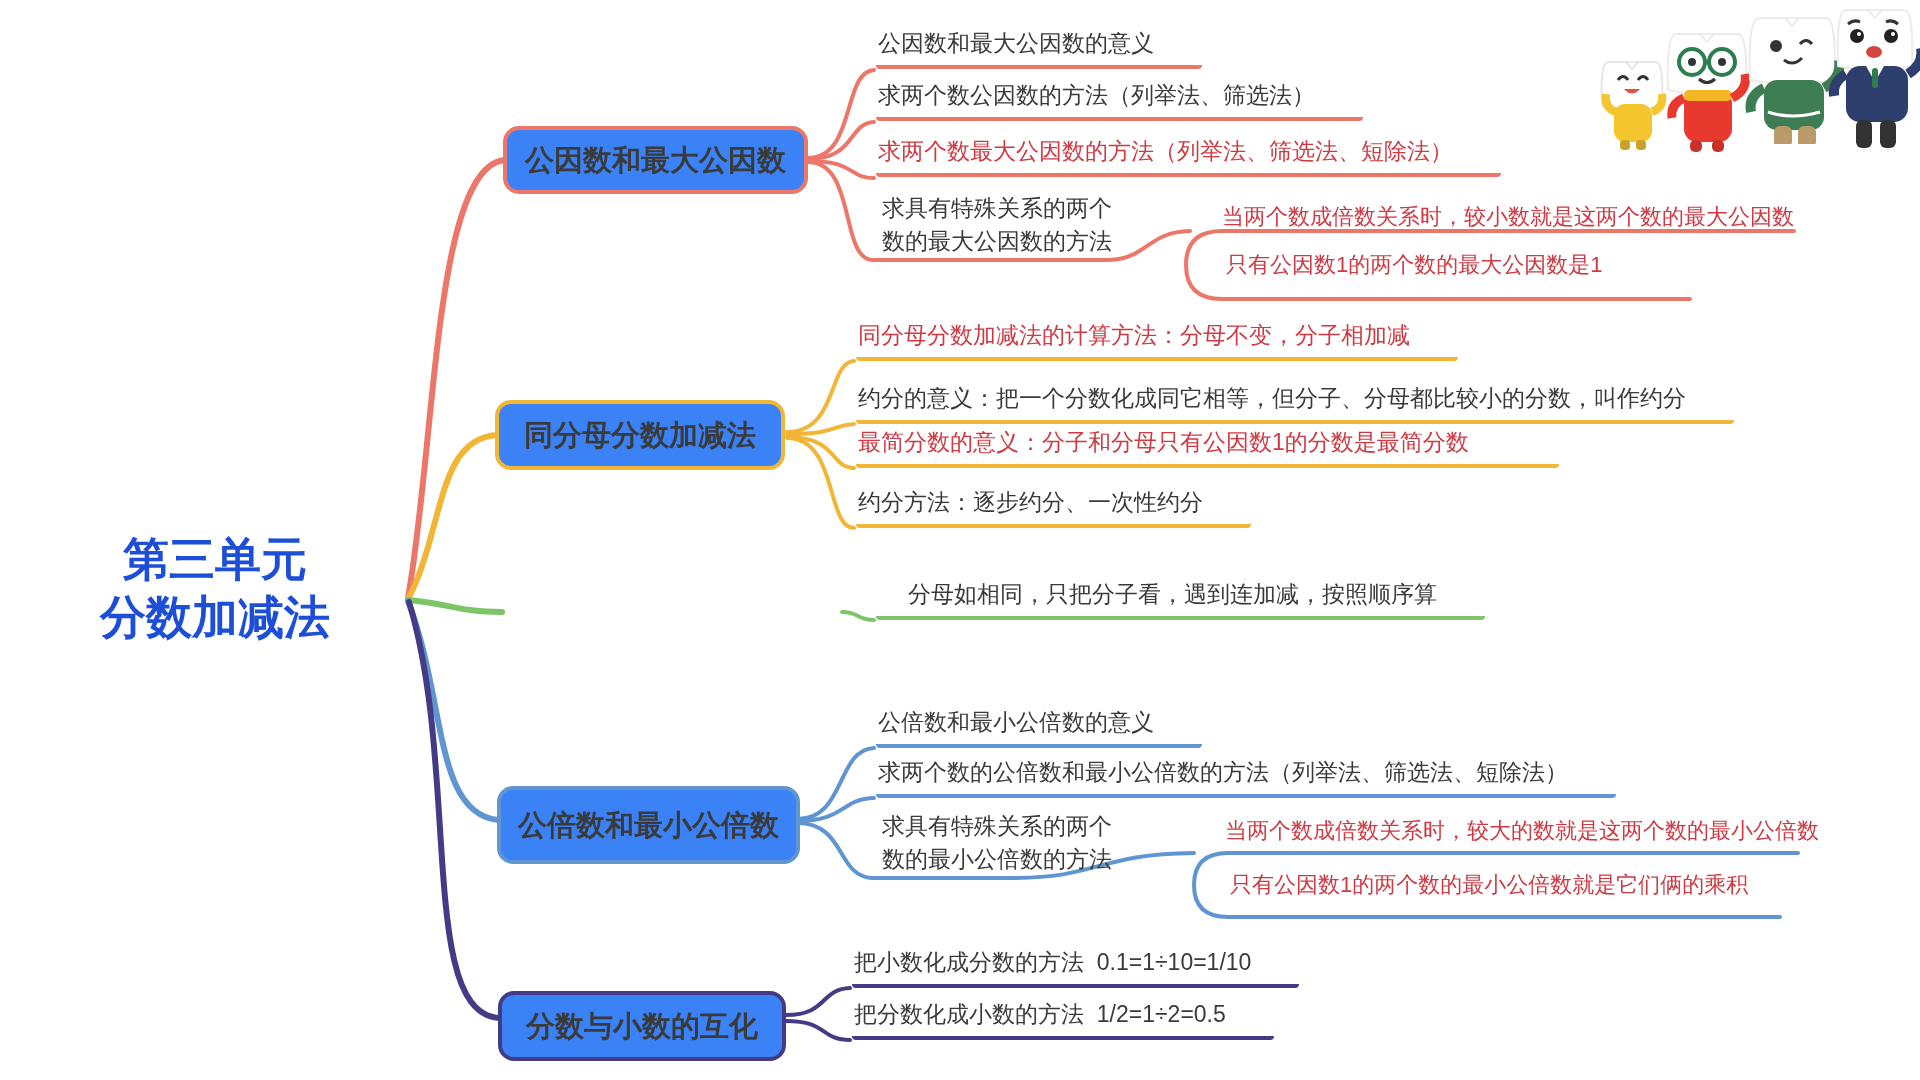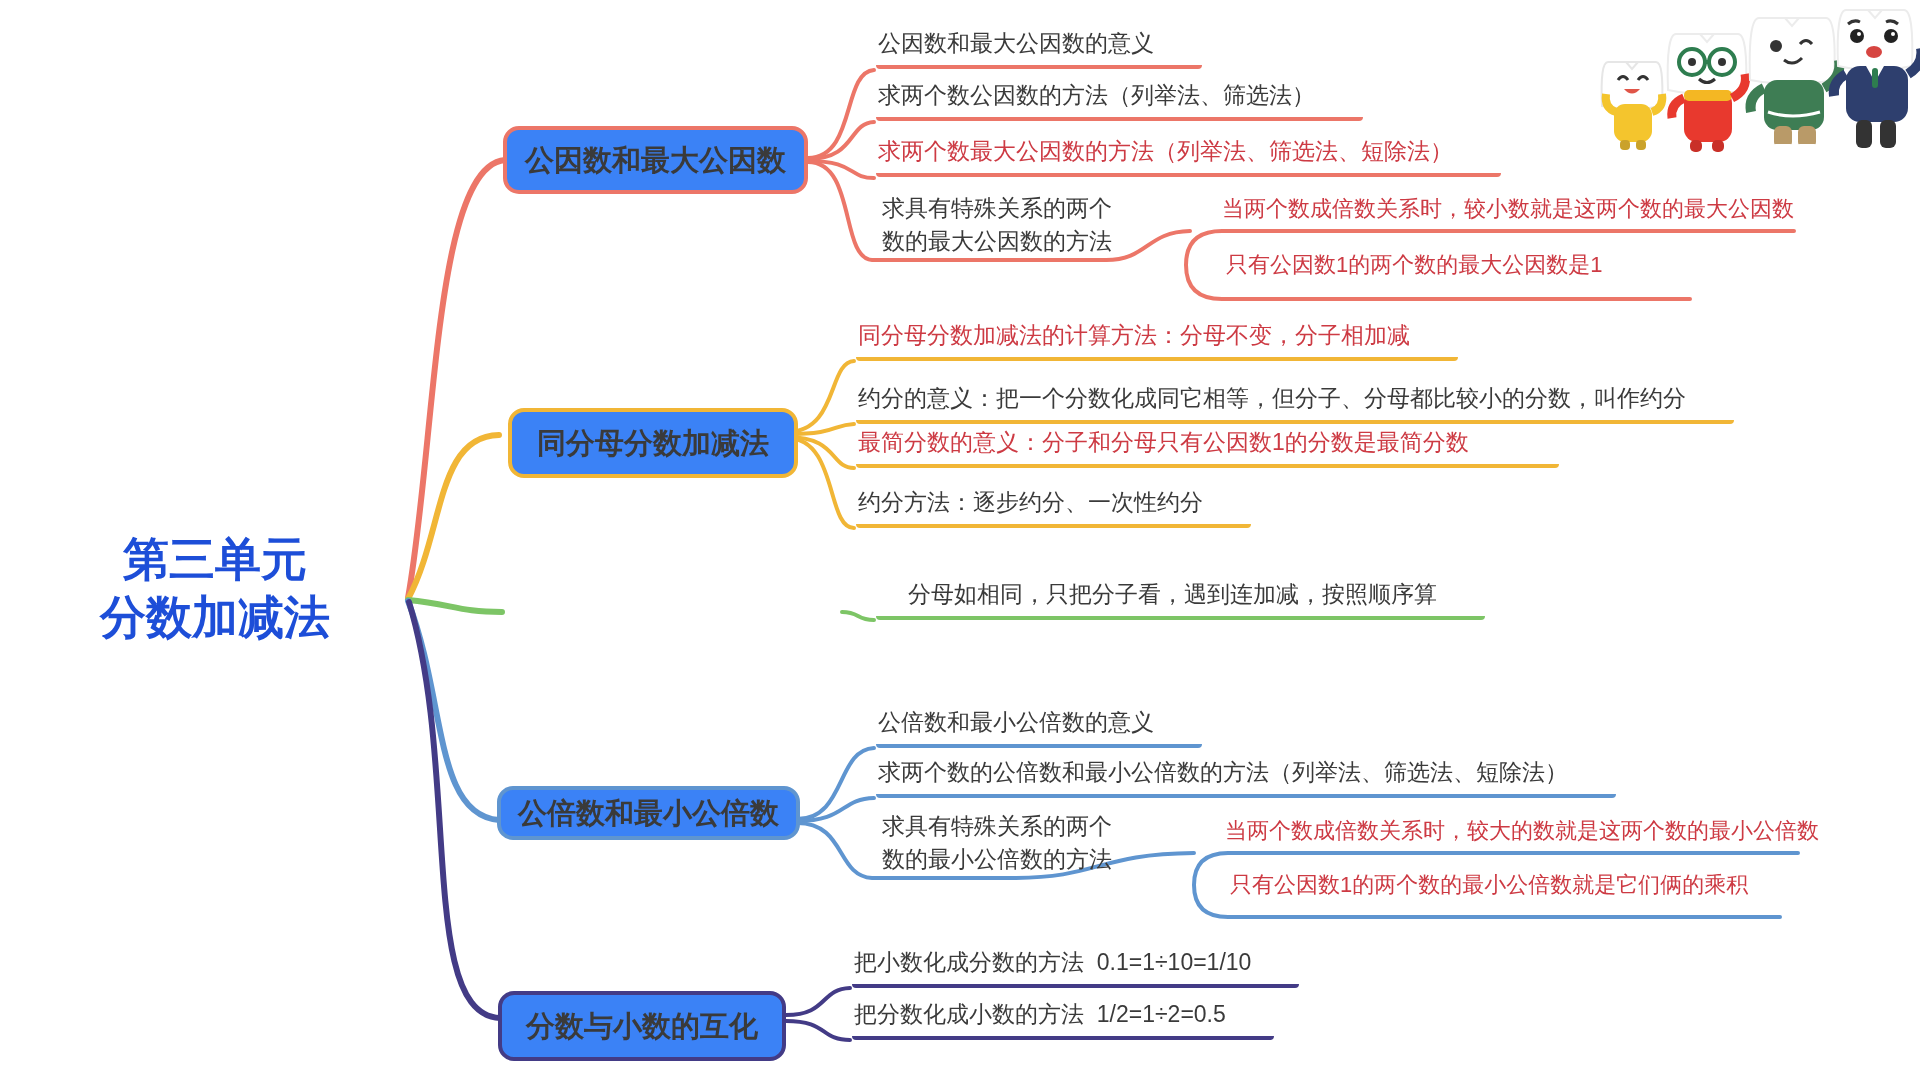--- a/index.html
+++ b/index.html
@@ -68,38 +68,38 @@
   </svg>
 
   <div class="root-title">
     <div>第三单元</div>
     <div>分数加减法</div>
   </div>
 
   <div class="tbox b-salmon" style="left:503px;top:126px;width:305px;height:68px;">
     <span>公因数和最大公因数</span>
   </div>
-  <div class="tbox b-yellow" style="left:508px;top:400px;width:290px;height:70px;margin-top:8px;">
+  <div class="tbox b-yellow" style="left:495px;top:400px;width:290px;height:70px;">
     <span>同分母分数加减法</span>
   </div>
-  <div class="tbox b-blue" style="left:497px;top:786px;width:303px;height:54px;">
+  <div class="tbox b-blue" style="left:497px;top:786px;width:303px;height:78px;">
     <span>公倍数和最小公倍数</span>
   </div>
   <div class="tbox b-navy" style="left:498px;top:983px;width:288px;height:70px;margin-top:8px;">
     <span>分数与小数的互化</span>
   </div>
 
   <div class="leaf u-salmon" style="left:876px;top:28px;">公因数和最大公因数的意义</div>
   <div class="leaf u-salmon" style="left:876px;top:80px;">求两个数公因数的方法（列举法、筛选法）</div>
   <div class="leaf u-salmon red" style="left:876px;top:136px;">求两个数最大公因数的方法（列举法、筛选法、短除法）</div>
   <div class="leaf2" style="left:882px;top:192px;">
     <div>求具有特殊关系的两个</div>
     <div>数的最大公因数的方法</div>
   </div>
-  <div class="sub red" style="left:1222px;top:194px;">当两个数成倍数关系时，较小数就是这两个数的最大公因数</div>
+  <div class="sub red" style="left:1222px;top:202px;">当两个数成倍数关系时，较小数就是这两个数的最大公因数</div>
   <div class="sub red" style="left:1226px;top:250px;">只有公因数1的两个数的最大公因数是1</div>
 
   <div class="leaf u-yellow red" style="left:856px;top:320px;">同分母分数加减法的计算方法：分母不变，分子相加减</div>
   <div class="leaf u-yellow" style="left:856px;top:383px;">约分的意义：把一个分数化成同它相等，但分子、分母都比较小的分数，叫作约分</div>
   <div class="leaf u-yellow red" style="left:856px;top:427px;padding-right:90px;">最简分数的意义：分子和分母只有公因数1的分数是最简分数</div>
   <div class="leaf u-yellow" style="left:856px;top:487px;">约分方法：逐步约分、一次性约分</div>
 
   <div class="leaf u-green pad-l" style="left:876px;top:579px;">分母如相同，只把分子看，遇到连加减，按照顺序算</div>
 
   <div class="leaf u-blue" style="left:876px;top:707px;">公倍数和最小公倍数的意义</div>

